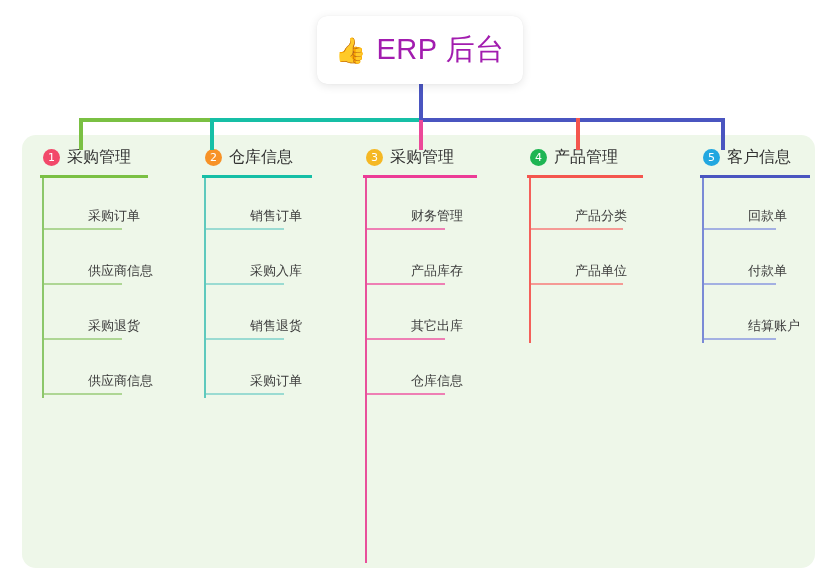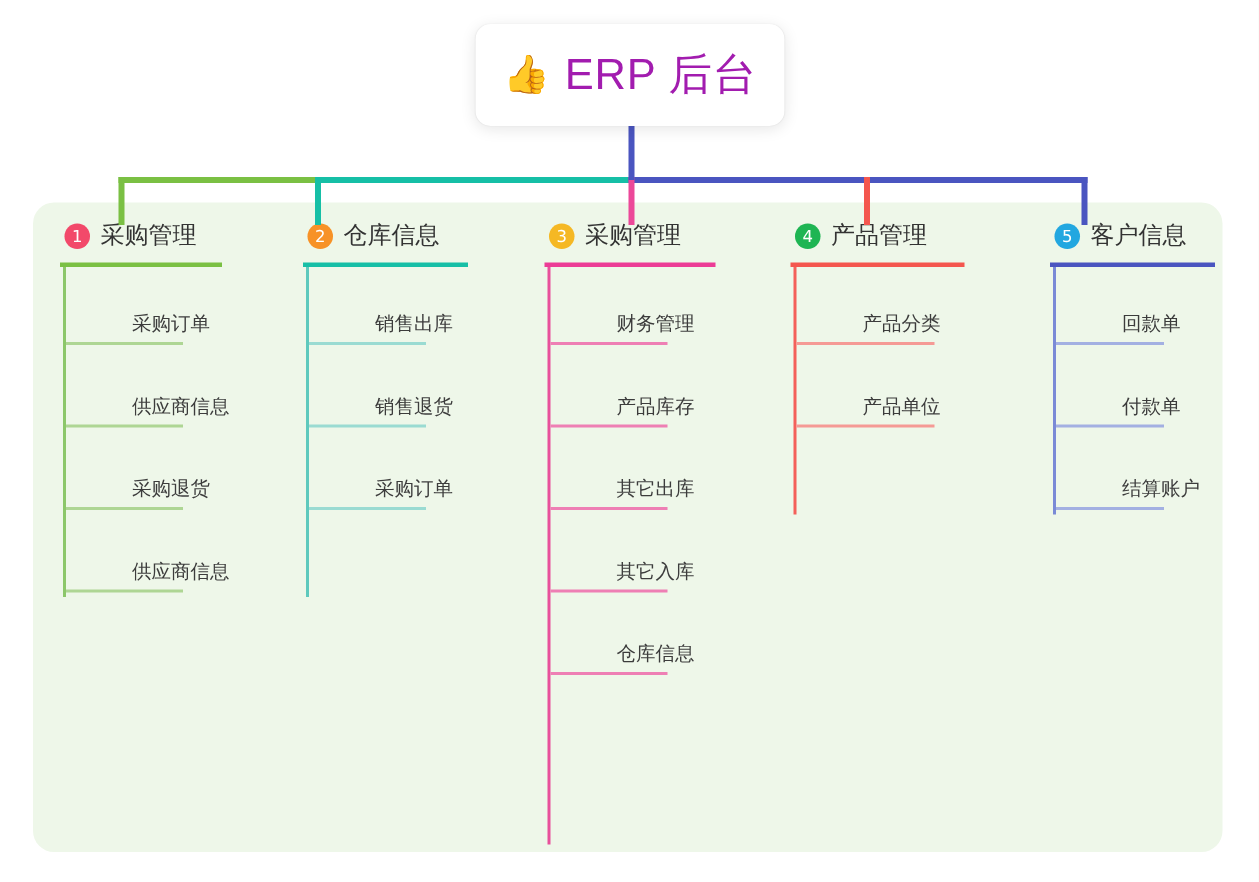--- a/index.html
+++ b/index.html
@@ -213,21 +213,25 @@
     </div>
     <div class="column col-2">
       <div class="col-header">
         <span class="badge" style="background: rgb(247, 146, 39);">2</span>
         <span class="col-title">仓库信息</span>
       </div>
       <div class="header-rule" style="background: rgb(22, 191, 166); width: 110px;"></div>
       <div class="children">
         <div class="spine" style="background: rgb(94, 201, 189); height: 220px;"></div>
         <div class="leaf">
-          <span class="leaf-label">销售出库</span>
+          <span class="leaf-label">销售订单</span>
+          <div class="leaf-rule" style="background: rgb(154, 219, 210); width: 78px;"></div>
+        </div>
+        <div class="leaf">
+          <span class="leaf-label">采购入库</span>
           <div class="leaf-rule" style="background: rgb(154, 219, 210); width: 78px;"></div>
         </div>
         <div class="leaf">
           <span class="leaf-label">销售退货</span>
           <div class="leaf-rule" style="background: rgb(154, 219, 210); width: 78px;"></div>
         </div>
         <div class="leaf">
           <span class="leaf-label">采购订单</span>
           <div class="leaf-rule" style="background: rgb(154, 219, 210); width: 78px;"></div>
         </div>
@@ -247,24 +251,20 @@
         </div>
         <div class="leaf">
           <span class="leaf-label">产品库存</span>
           <div class="leaf-rule" style="background: rgb(238, 127, 180); width: 78px;"></div>
         </div>
         <div class="leaf">
           <span class="leaf-label">其它出库</span>
           <div class="leaf-rule" style="background: rgb(238, 127, 180); width: 78px;"></div>
         </div>
         <div class="leaf">
-          <span class="leaf-label">其它入库</span>
-          <div class="leaf-rule" style="background: rgb(238, 127, 180); width: 78px;"></div>
-        </div>
-        <div class="leaf">
           <span class="leaf-label">仓库信息</span>
           <div class="leaf-rule" style="background: rgb(238, 127, 180); width: 78px;"></div>
         </div>
       </div>
     </div>
     <div class="column col-4">
       <div class="col-header">
         <span class="badge" style="background: rgb(30, 181, 83);">4</span>
         <span class="col-title">产品管理</span>
       </div>

